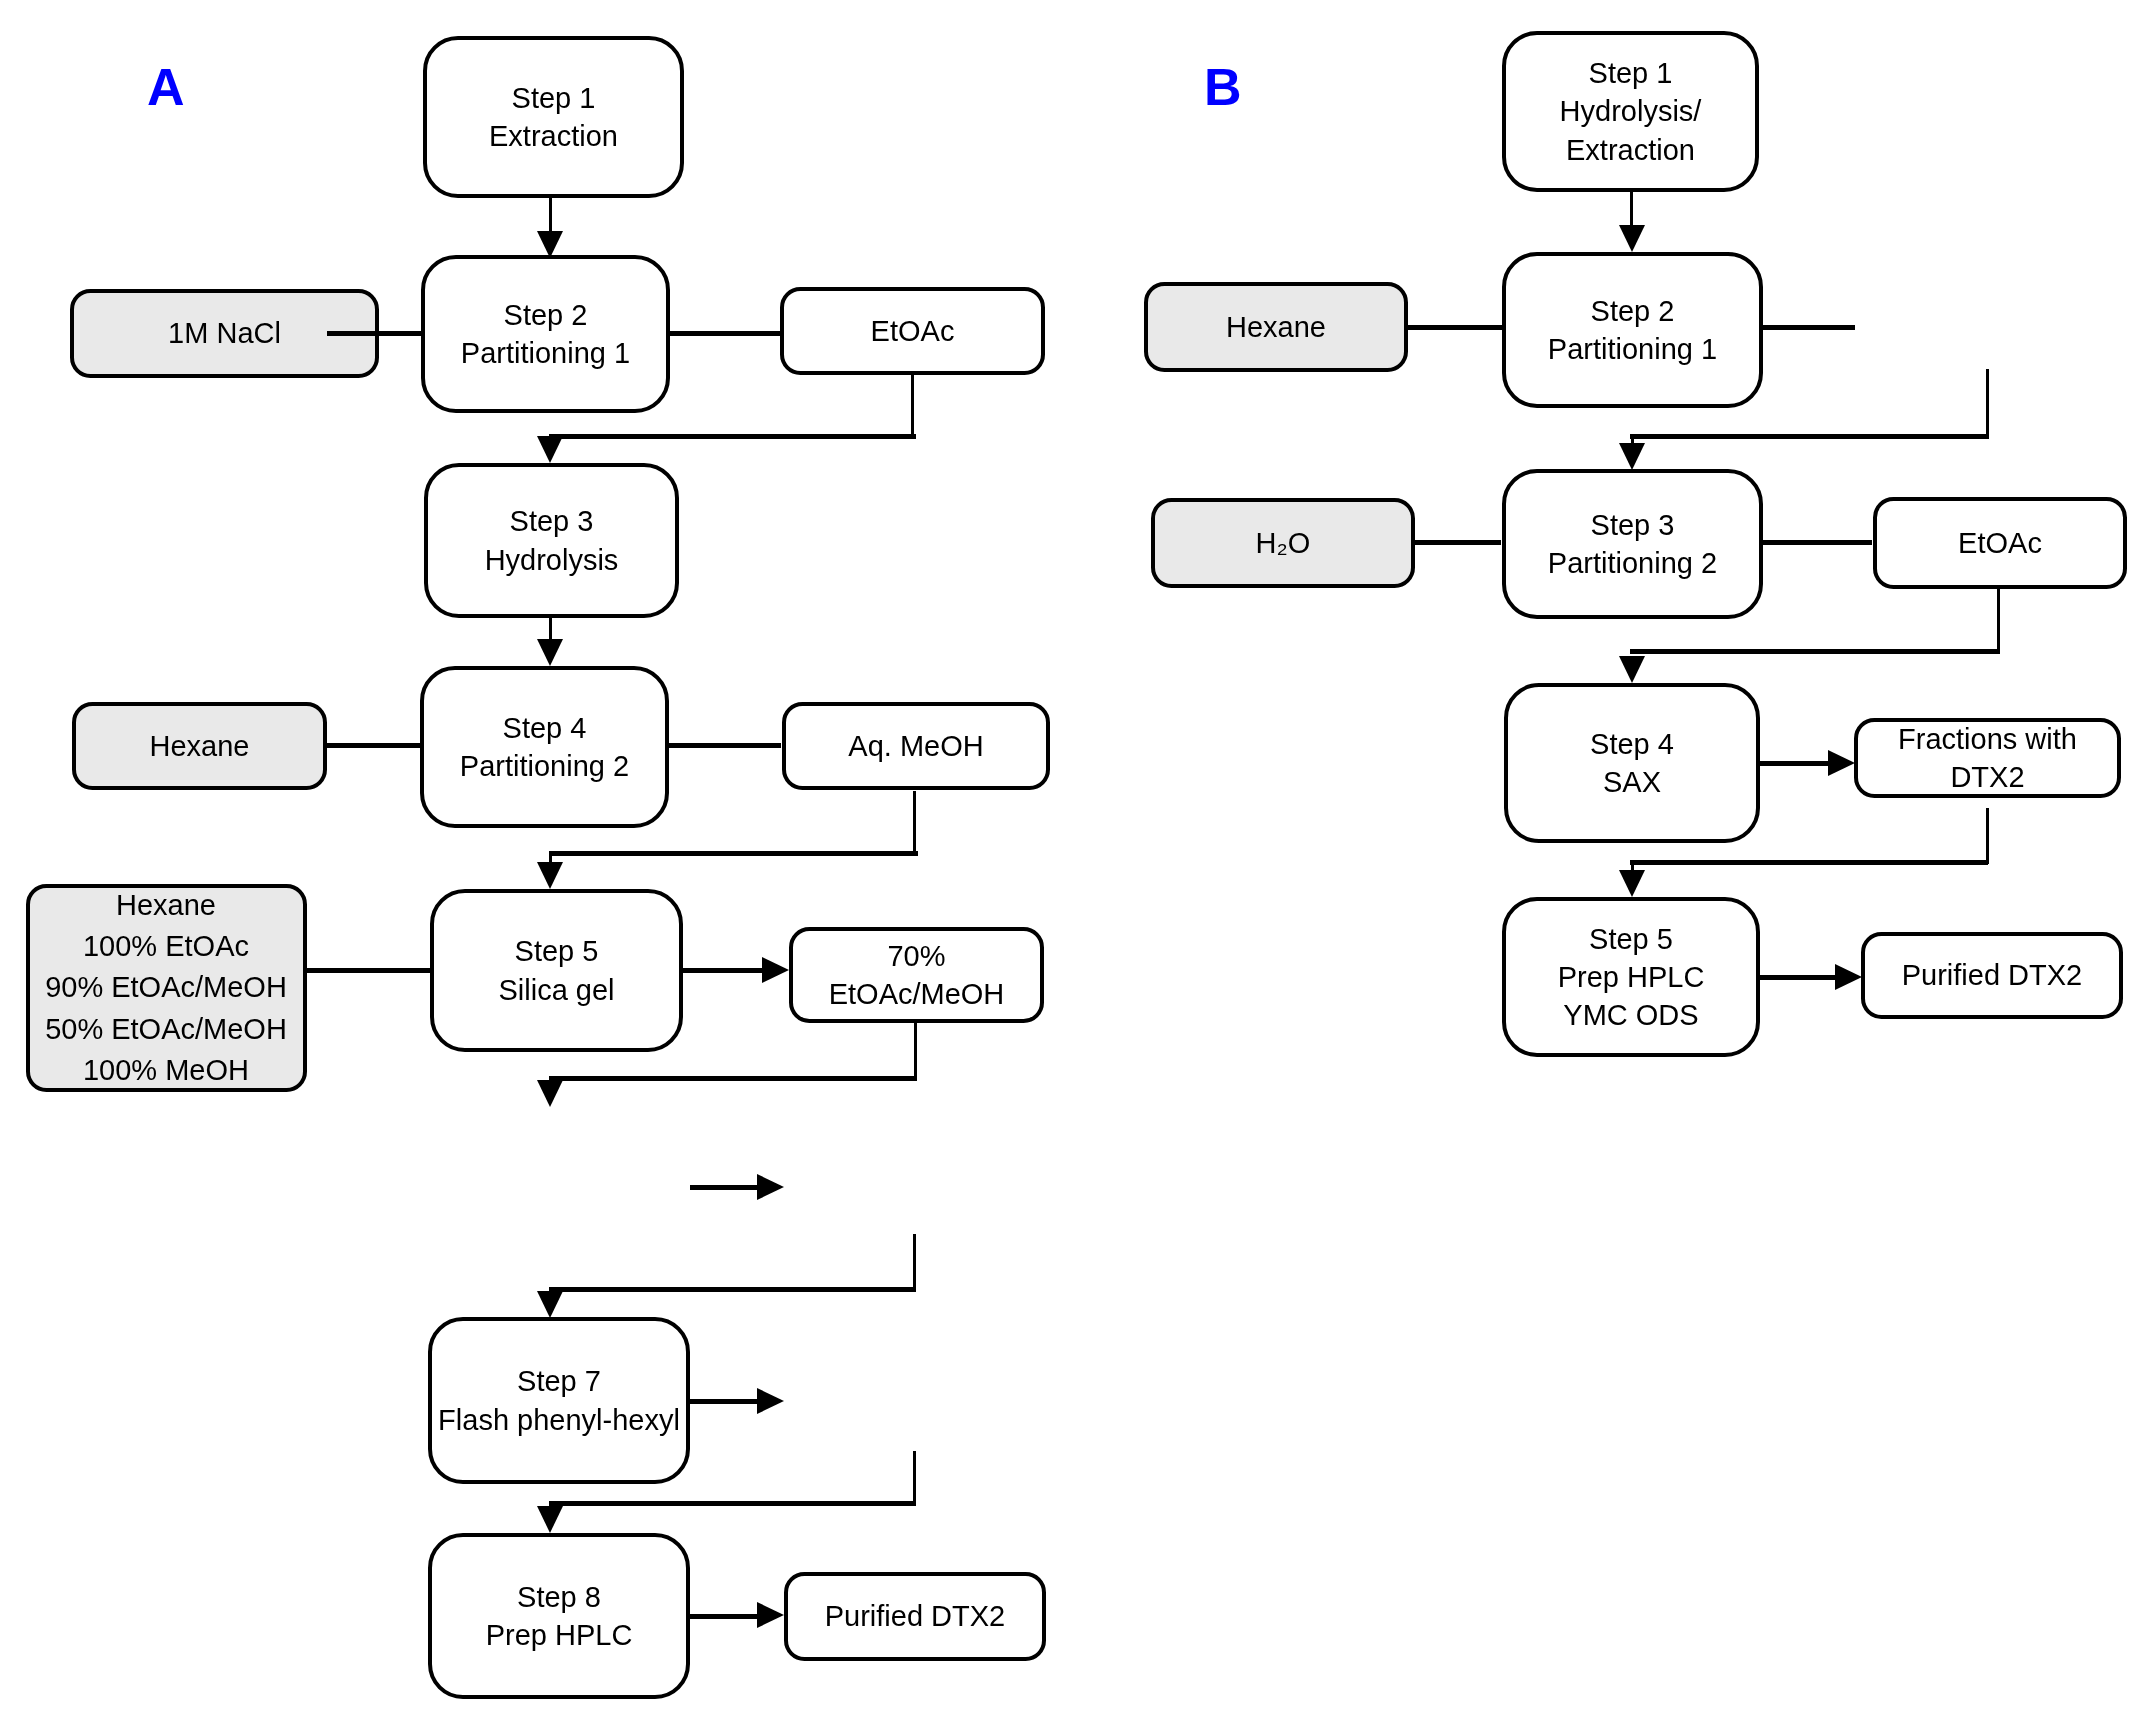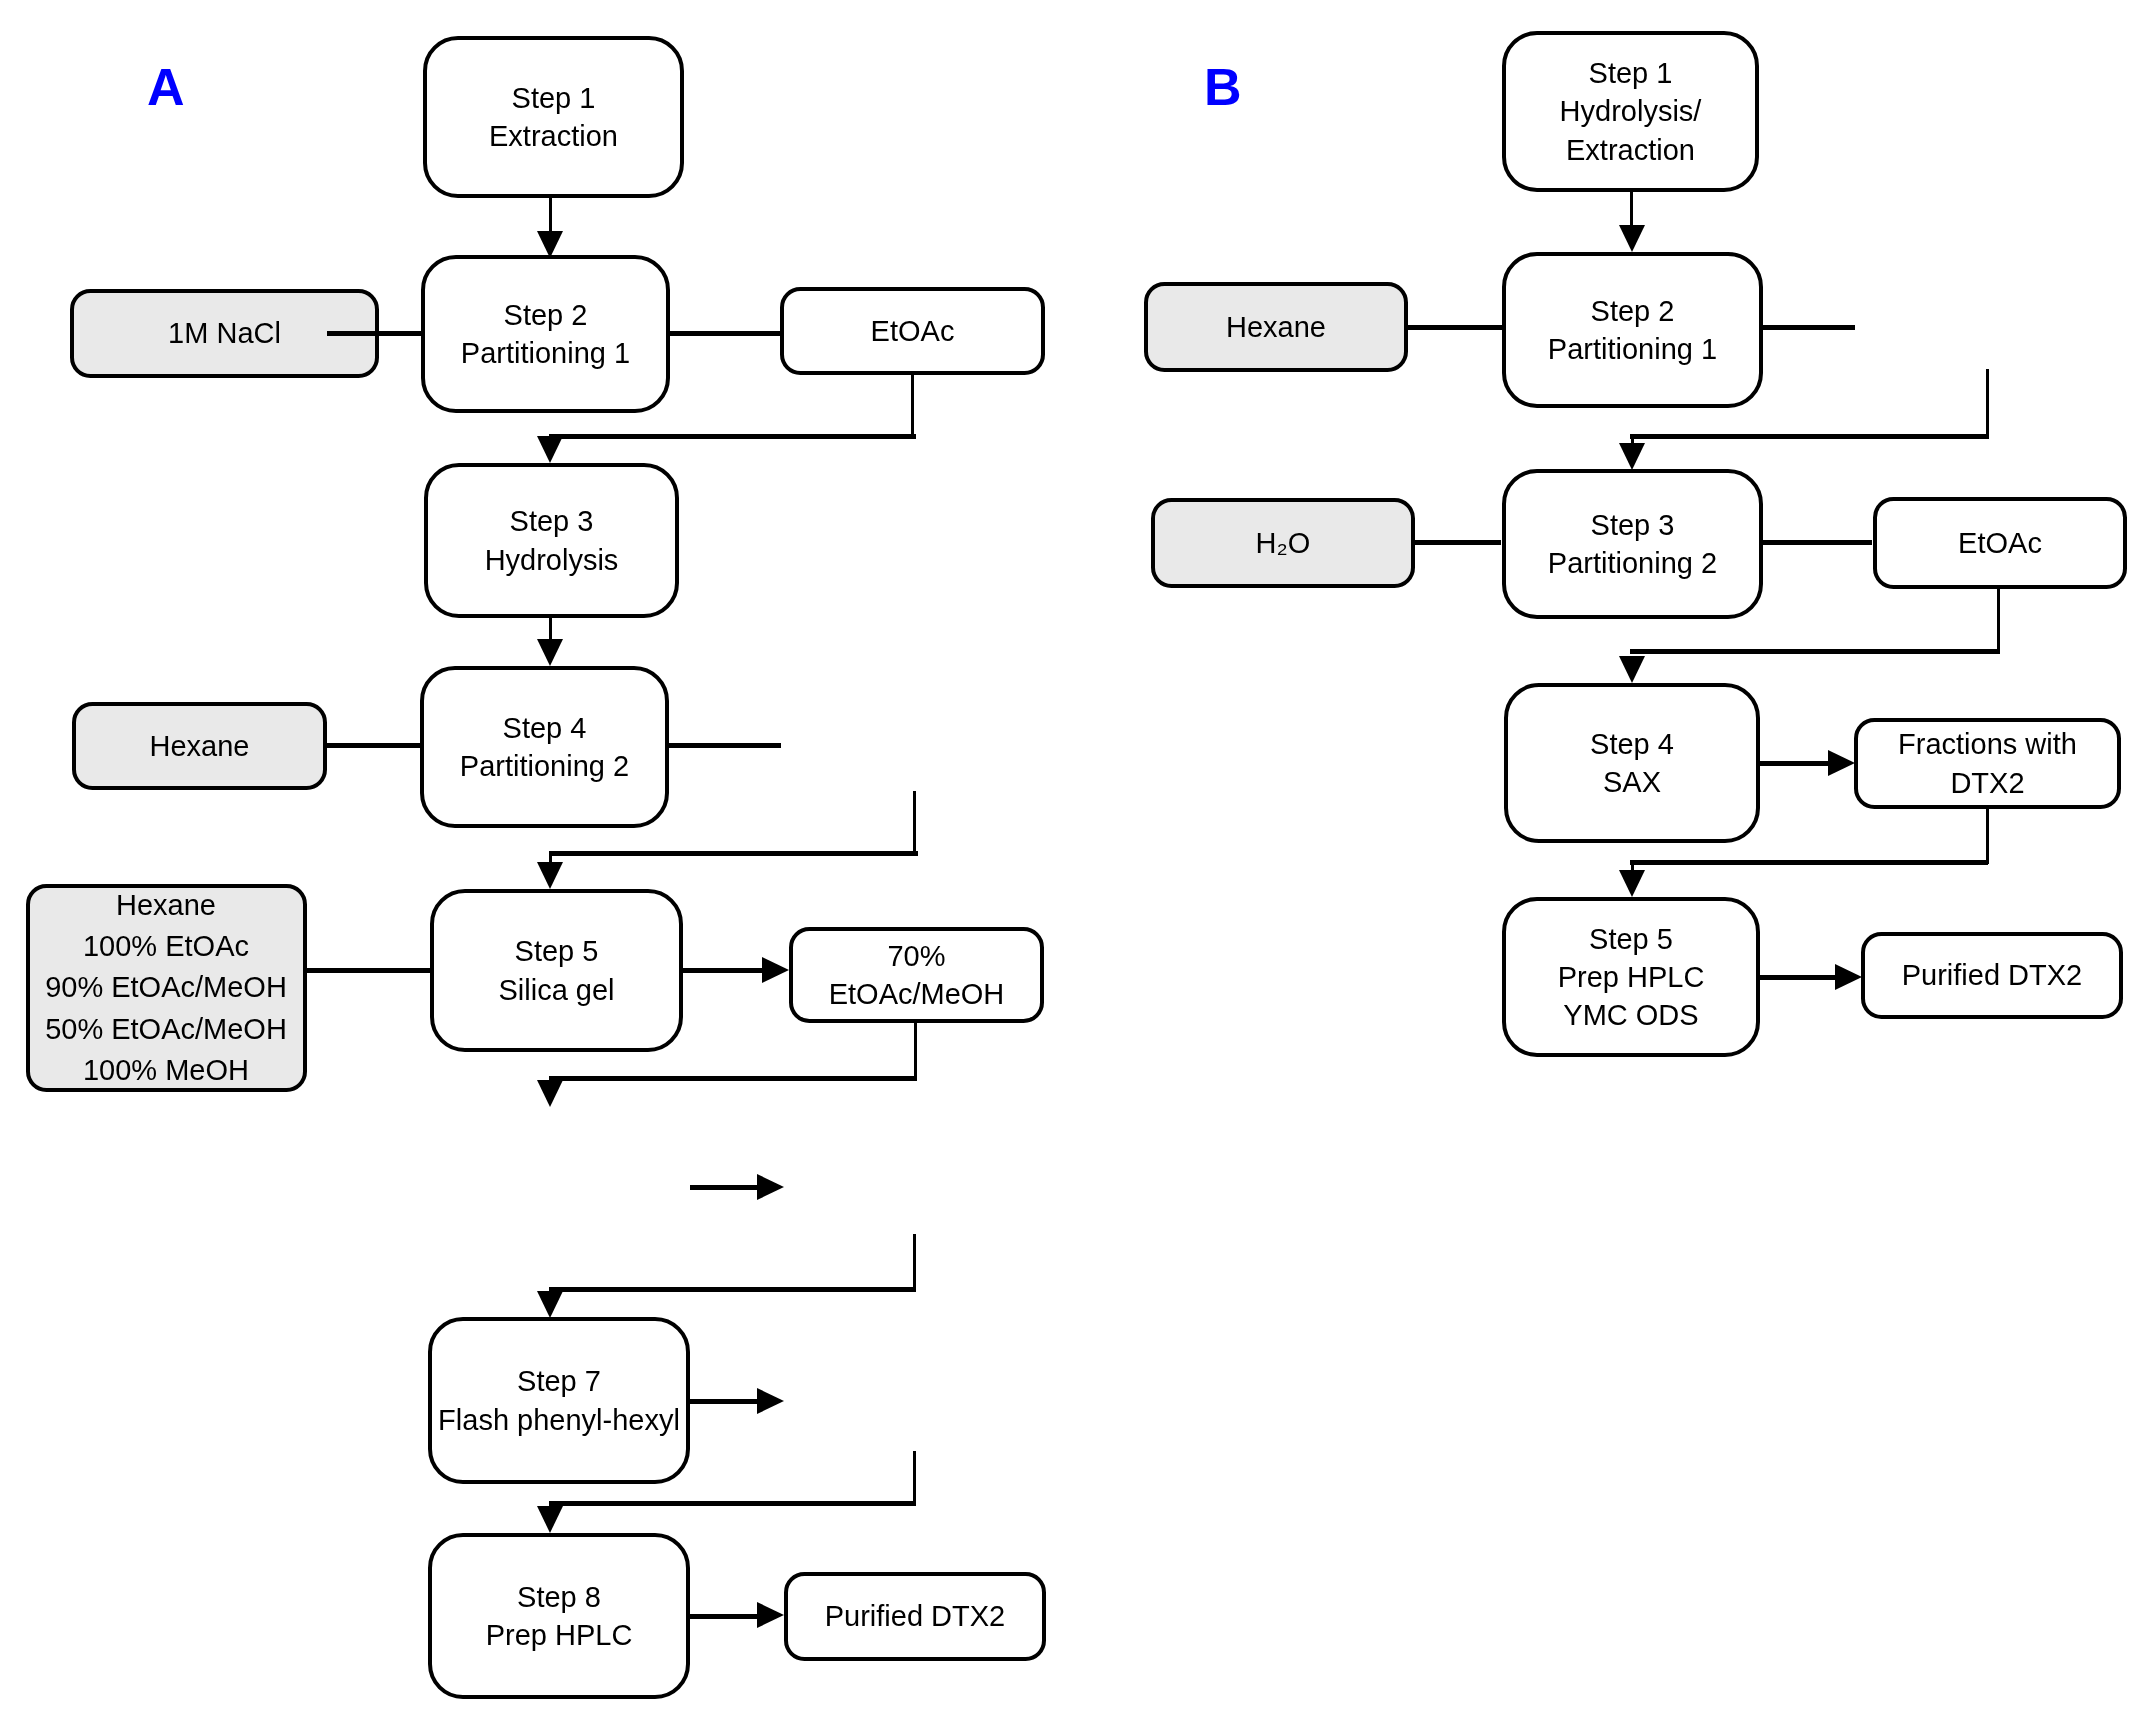--- a/index.html
+++ b/index.html
@@ -44,20 +44,21 @@
   <div class="box step" style="left:430px; top:889px; width:253px; height:163px;">Step 5
 Silica gel</div>
   <div class="box step" style="left:428px; top:1317px; width:262px; height:167px;">Step 7
 Flash phenyl-hexyl</div>
   <div class="box step" style="left:428px; top:1533px; width:262px; height:166px;">Step 8
 Prep HPLC</div>
 
   <div class="box side gray" style="left:70px; top:289px; width:309px; height:89px;">1M NaCl</div>
   <div class="box side" style="left:780px; top:287px; width:265px; height:88px;">EtOAc</div>
   <div class="box side gray" style="left:72px; top:702px; width:255px; height:88px;">Hexane</div>
+  <div class="box side" style="left:782px; top:702px; width:268px; height:88px;">Aq. MeOH</div>
   <div class="box side gray" style="left:25.5px; top:884px; width:281px; height:208px; line-height:1.42;">Hexane
 100% EtOAc
 90% EtOAc/MeOH
 50% EtOAc/MeOH
 100% MeOH</div>
   <div class="box side" style="left:789px; top:927px; width:255px; height:96px;">70%
 EtOAc/MeOH</div>
   <div class="box side" style="left:784px; top:1572px; width:262px; height:89px;">Purified DTX2</div>
 
   <div class="vline" style="left:549px; top:198px; height:34px;"></div>
@@ -117,21 +118,21 @@
 Partitioning 2</div>
   <div class="box step" style="left:1504px; top:683px; width:256px; height:160px;">Step 4
 SAX</div>
   <div class="box step" style="left:1502px; top:897px; width:258px; height:160px;">Step 5
 Prep HPLC
 YMC ODS</div>
 
   <div class="box side gray" style="left:1144px; top:282px; width:264px; height:90px;">Hexane</div>
   <div class="box side gray" style="left:1151px; top:498px; width:264px; height:90px;">H₂O</div>
   <div class="box side" style="left:1873px; top:497px; width:254px; height:92px;">EtOAc</div>
-  <div class="box side" style="left:1854px; top:718px; width:267px; height:91px;">Fractions with
+  <div class="box side" style="left:1854px; top:718px; width:267px; height:80px;">Fractions with
 DTX2</div>
   <div class="box side" style="left:1861px; top:932px; width:262px; height:87px;">Purified DTX2</div>
 
   <div class="vline" style="left:1630px; top:192px; height:35px;"></div>
   <div class="arr-d" style="left:1619px; top:225px;"></div>
 
   <div class="hline" style="left:1408px; top:325px; width:94px;"></div>
   <div class="hline" style="left:1762px; top:325px; width:93px;"></div>
 
   <div class="vline" style="left:1986px; top:369px; height:70px;"></div>

